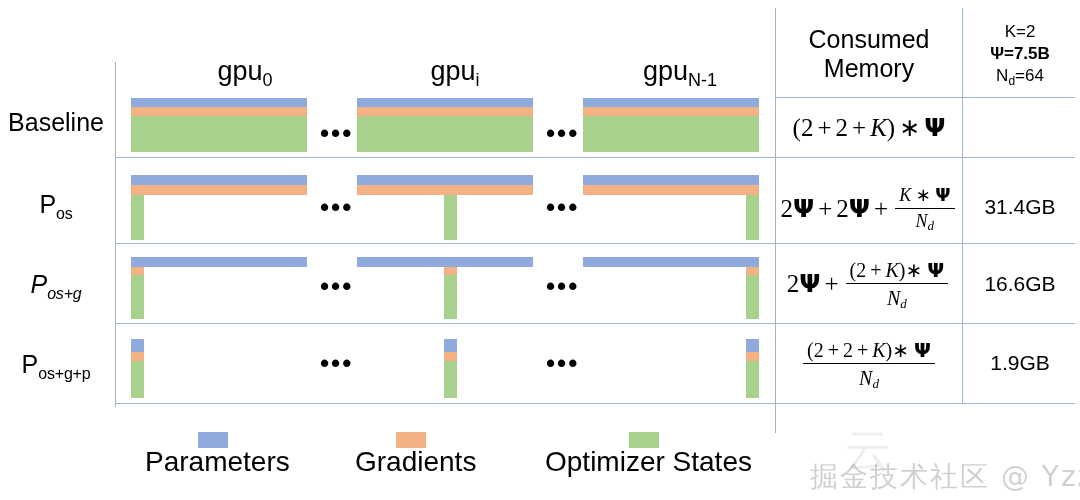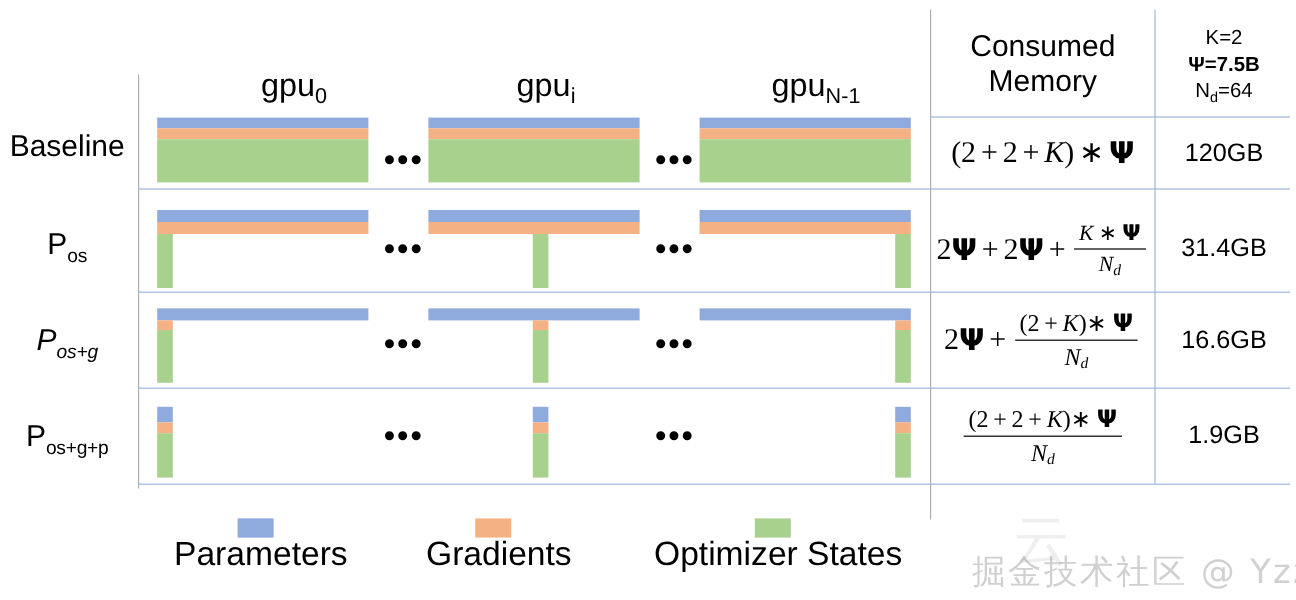--- a/index.html
+++ b/index.html
@@ -294,23 +294,20 @@
     <div>K=2</div>
     <div><b>Ψ=7.5B</b></div>
     <div><span>N</span><span class="sub">d</span><span>=64</span></div>
   </div>
 
   <div class="cell" style="left:777px; top:99px; width:184px; height:57px;">
     <span class="math">
       (2<span class="op">+</span>2<span class="op">+</span><span class="it">K</span>)<span class="op">∗</span><span class="psi">Ψ</span>
     </span>
   </div>
-  <div class="cell gb" style="left:964px; top:99px; width:112px; height:57px;">
-    <span>120GB</span>
-  </div>
 
   <div class="cell" style="left:777px; top:159px; width:184px; height:98px;">
     <span class="math">
       2<span class="psi">Ψ</span><span class="op">+</span>2<span class="psi">Ψ</span><span class="op">+</span><span class="frac">
           <span class="num"><span class="it">K</span> ∗ <span class="psi">Ψ</span></span>
           <span class="den"><span class="it">N</span><span class="sub-i">d</span></span>
         </span>
     </span>
   </div>
   <div class="cell gb" style="left:964px; top:159px; width:112px; height:95px;">

